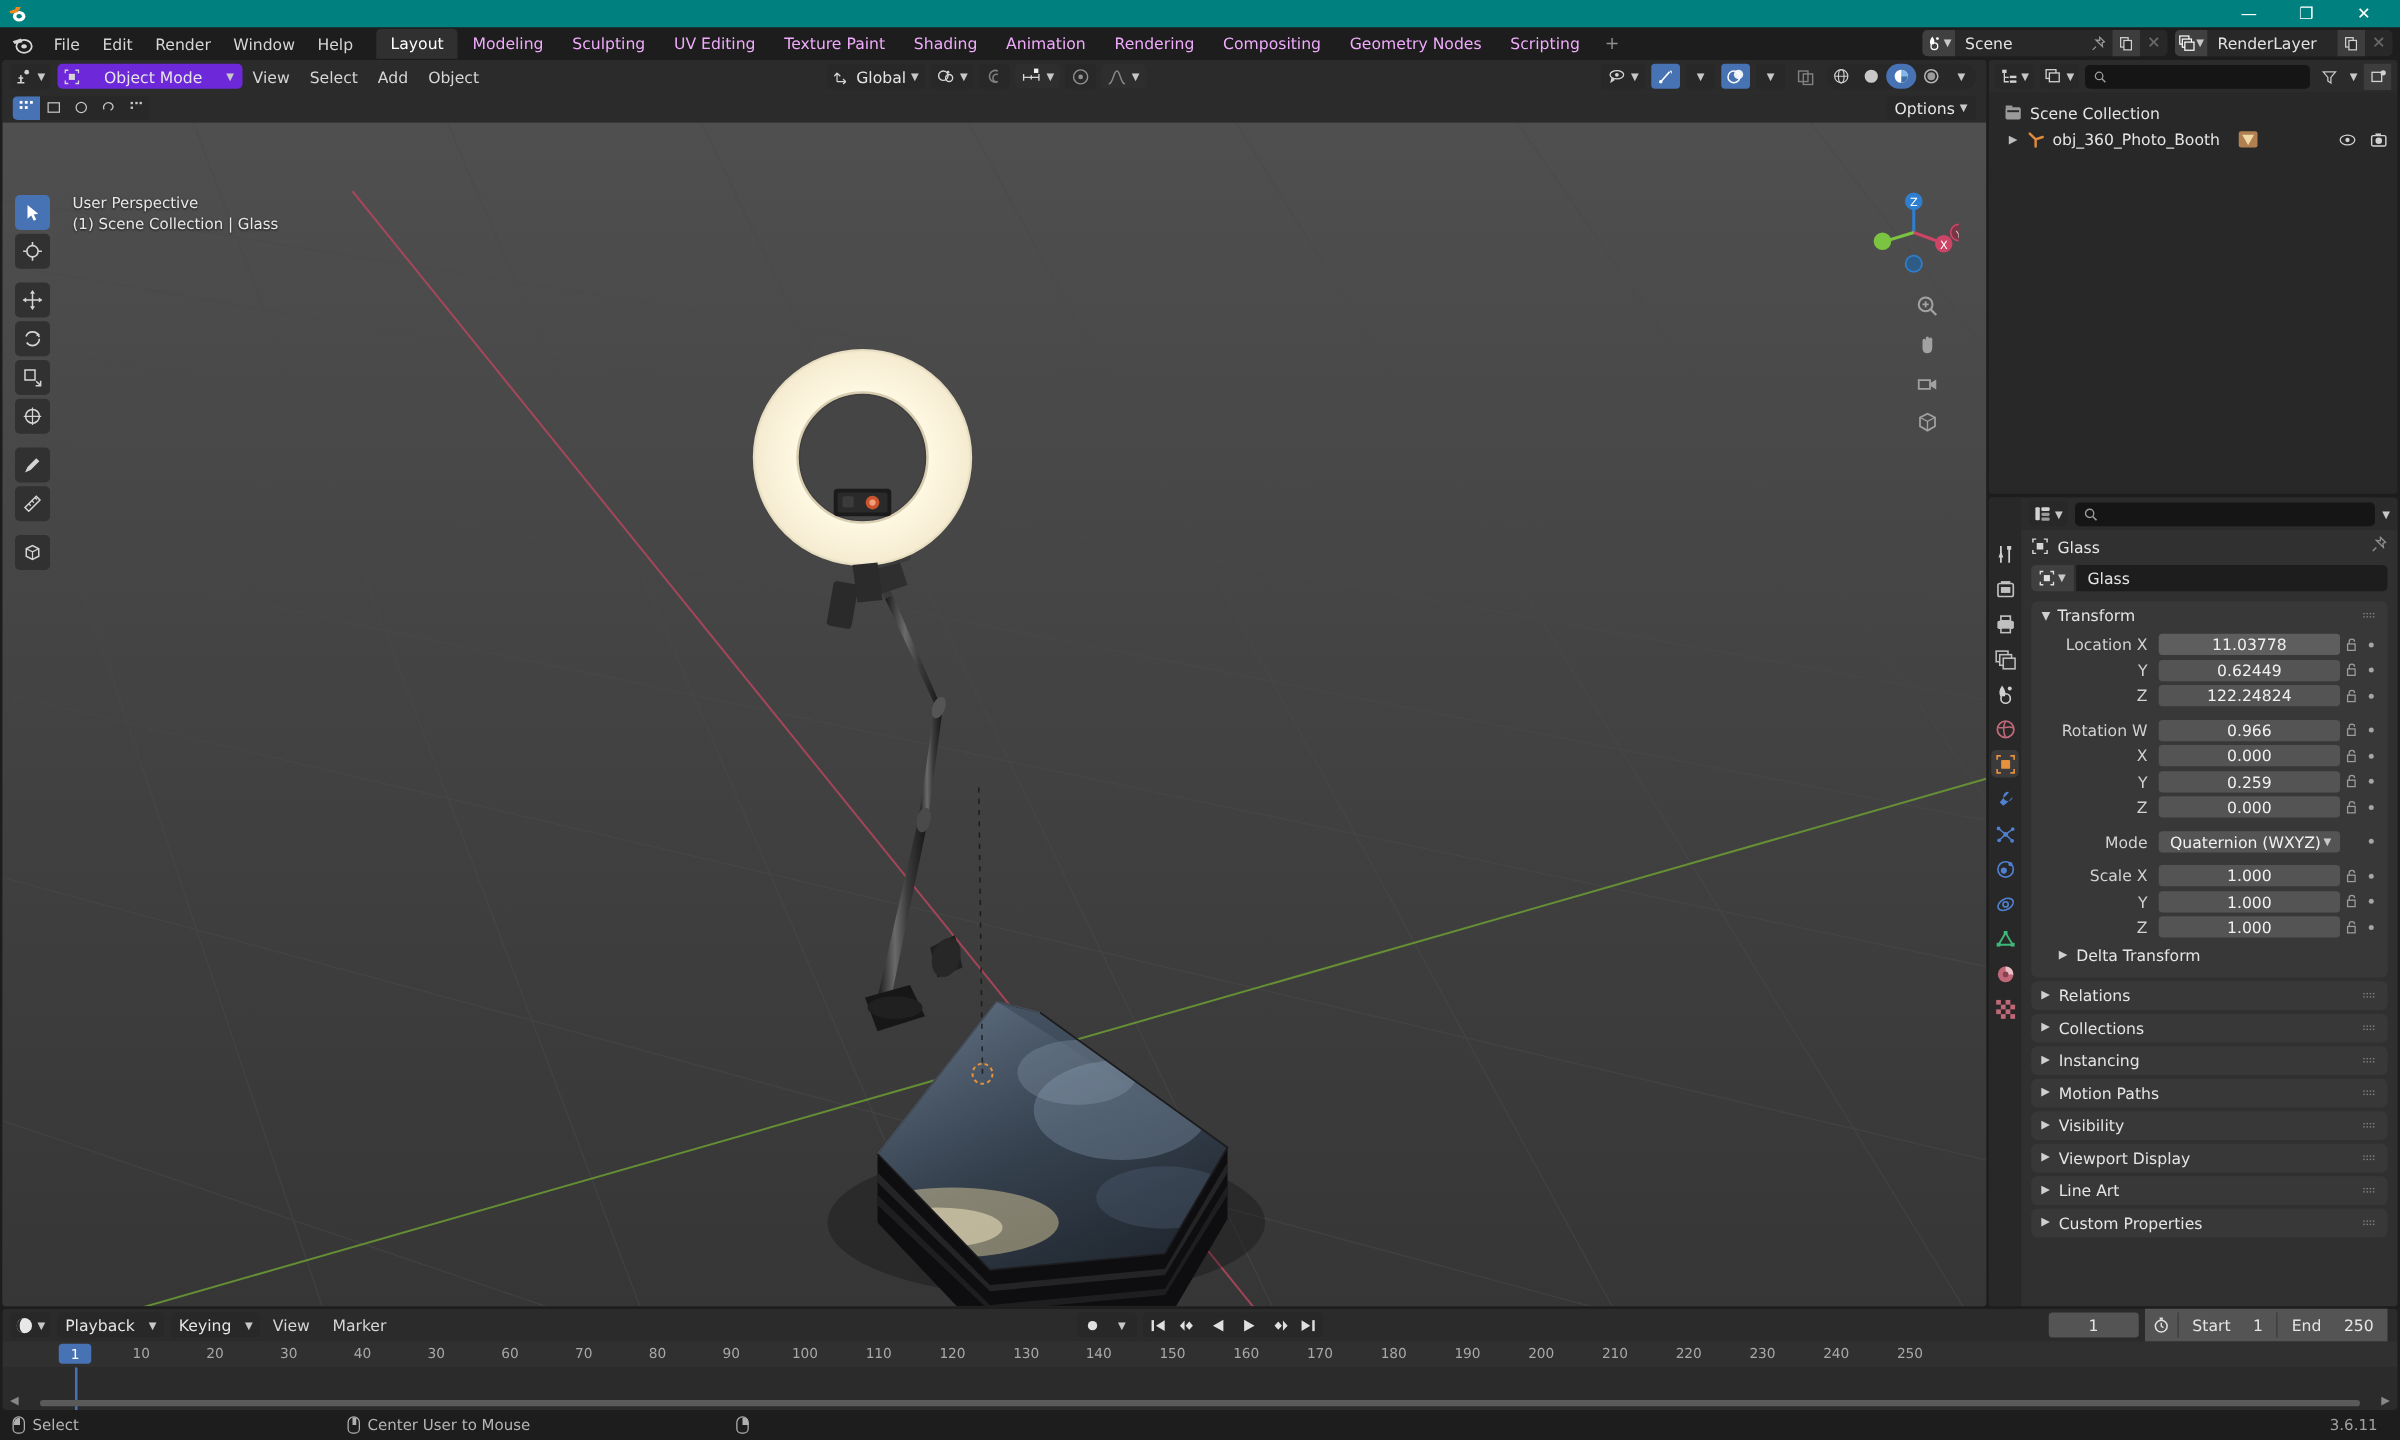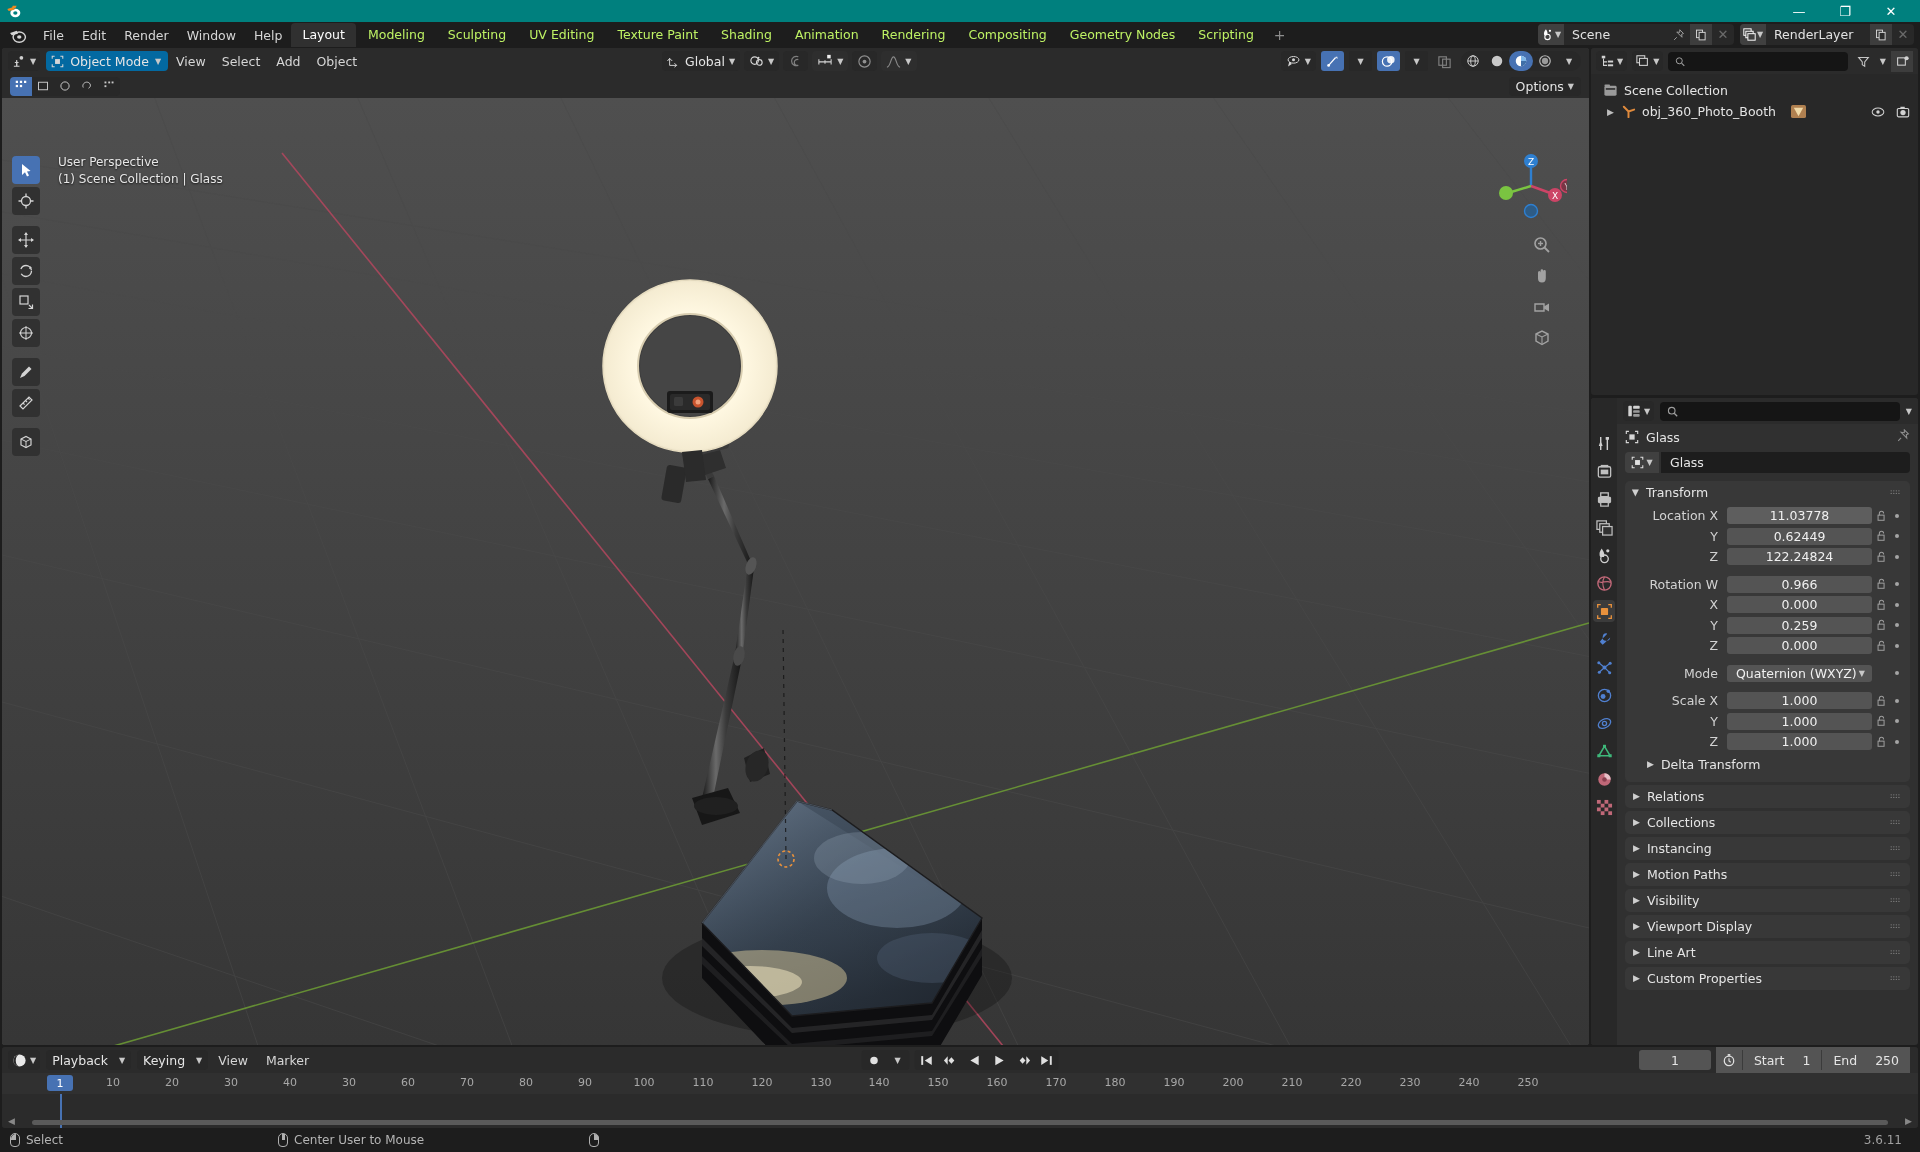--- a/index.html
+++ b/index.html
@@ -26,23 +26,23 @@
 
   
   .topbar {
     height: 26px; background: #1d1d1d; display: flex; align-items: center;
     padding: 0 4px; gap: 0px; position: relative;
   }
   .blender-logo { width: 20px; height: 20px; margin: 0 6px 0 4px; flex: 0 0 auto; }
   .menu-item {
     padding: 2px 9px; font-size: 12.5px; color: #d6d6d6; border-radius: 3px; white-space: nowrap;
   }
-  .ws-tabs { display: flex; align-items: center; gap: 1px; }
+  .ws-tabs { display: flex; align-items: center; margin-left: 10px; gap: 1px; }
   .ws-tab {
-    padding: 4px 11px 5px; font-size: 12.5px; color: #bef264; border-radius: 4px 4px 0 0;
+    padding: 4px 11px 5px; font-size: 12.5px; color: #f0abfc; border-radius: 4px 4px 0 0;
     white-space: nowrap;
   }
   .ws-tab.active { background: #303030; color: #ffffff; }
   .ws-add { padding: 2px 8px; color: #8e8e8e; font-size: 14px; }
 
   .topbar-right { position: absolute; right: 6px; top: 2px; display: flex; align-items: center; gap: 6px; }
   .field-group { display: flex; align-items: center; background: #282828; border-radius: 4px; height: 21px; }
   .fg-icon { width: 26px; height: 21px; display: flex; align-items: center; justify-content: center;
              background: #404040; border-radius: 4px 0 0 4px; gap: 1px; }
   .fg-name { background: #282828; padding: 0 10px 0 8px; height: 21px; display: flex; align-items: center;
@@ -59,22 +59,22 @@
   .viewport {
     position: absolute; left: 2px; top: 0; width: 1587px; bottom: 0;
     background: #393939; border-radius: 3px; overflow: hidden;
   }
   .vp-header {
     position: absolute; top: 0; left: 0; right: 0; height: 26px; background: #2b2b2b;
     display: flex; align-items: center; padding: 0 6px; z-index: 6;
   }
   .vp-tool-sel { display: flex; align-items: center; background: #282828; border-radius: 4px; height: 20px;
                  padding: 0 4px; gap: 3px; }
-  .mode-sel { display: flex; align-items: center; background: #0369a1; border-radius: 4px; height: 20px;
-              padding: 0 7px 0 5px; gap: 6px; margin-left: 6px; font-size: 12.5px; }
+  .mode-sel { display: flex; align-items: center; background: #6d28d9; border-radius: 4px; height: 20px;
+              padding: 0 7px 0 5px; gap: 19px; margin-left: 6px; font-size: 12.5px; }
   .vp-menu { padding: 2px 8px; font-size: 12.5px; color: #d6d6d6; }
   .vp-hdr-center { position: absolute; left: 660px; display: flex; align-items: center; gap: 4px; }
   .pill { display: flex; align-items: center; background: #282828; border-radius: 4px; height: 20px;
           padding: 0 5px; gap: 4px; font-size: 12.5px; }
   .pill.flat { background: #2e2e2e; }
   .vp-hdr-right { position: absolute; right: 8px; display: flex; align-items: center; gap: 5px; }
   .iconbtn { width: 23px; height: 20px; display: flex; align-items: center; justify-content: center;
              background: #282828; border-radius: 3px; }
   .iconbtn.blue { background: #4772b3; }
   .iconbtn.plain { background: transparent; }

